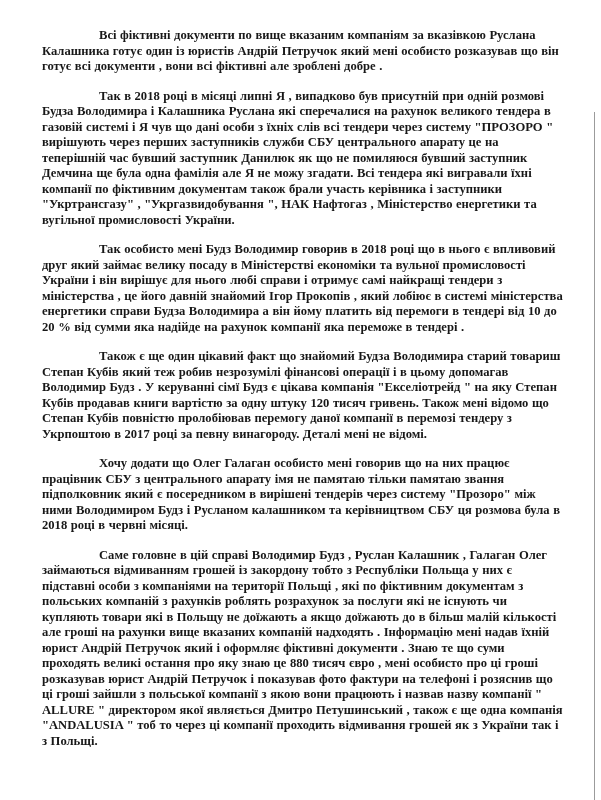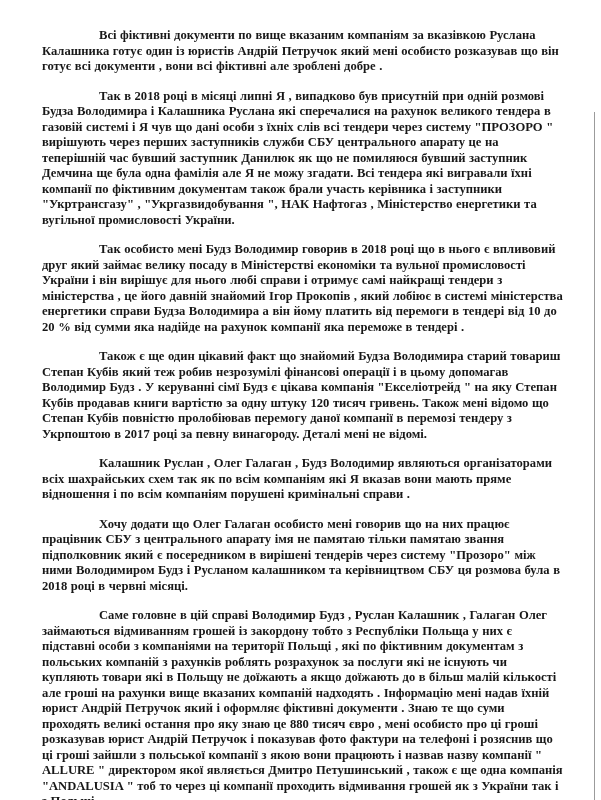--- a/index.html
+++ b/index.html
@@ -39,16 +39,15 @@
 </style>
 </head>
 <body>
 
 <div class="page">
   <div class="scan-line"></div>
   <p class="para">Всі фіктивні документи по вище вказаним компаніям за вказівкою Руслана Калашника готує один із юристів Андрій Петручок який мені особисто розказував що він готує всі документи , вони всі фіктивні але зроблені добре .</p>
   <p class="para">Так в 2018 році в місяці липні Я , випадково був присутній при одній розмові Будза Володимира і Калашника Руслана які сперечалися на рахунок великого тендера в газовій системі і Я чув що дані особи з їхніх слів всі тендери через систему "ПРОЗОРО " вирішують через перших заступників служби СБУ центрального апарату це на теперішній час бувший заступник Данилюк як що не помиляюся бувший заступник Демчина ще була одна фамілія але Я не можу згадати. Всі тендера які вигравали їхні компанії по фіктивним документам також брали участь керівника і заступники "Укртрансгазу" , "Укргазвидобування ", НАК Нафтогаз , Міністерство енергетики та вугільної промисловості України.</p>
   <p class="para">Так особисто мені Будз Володимир говорив в 2018 році що в нього є впливовий друг який займає велику посаду в Міністерстві економіки та вульної промисловості України і він вирішує для нього любі справи і отримує самі найкращі тендери з міністерства , це його давній знайомий Ігор Прокопів , який лобіює в системі міністерства енергетики справи Будза Володимира а він йому платить від перемоги в тендері від 10 до 20 % від сумми яка надійде на рахунок компанії яка переможе в тендері .</p>
   <p class="para">Також є ще один цікавий факт що знайомий Будза Володимира старий товариш Степан Кубів який теж робив незрозумілі фінансові операції і в цьому допомагав Володимир Будз . У керуванні сімї Будз є цікава компанія "Екселіотрейд " на яку Степан Кубів продавав книги вартістю за одну штуку 120 тисяч гривень. Також мені відомо що Степан Кубів повністю пролобіював перемогу даної компанії в перемозі тендеру з Укрпоштою в 2017 році за певну винагороду. Деталі мені не відомі.</p>
-  <p class="para">Калашник Руслан , Олег Галаган , Будз Володимир являються організаторами всіх шахрайських схем так як по всім компаніям які Я вказав вони мають пряме відношення і по всім компаніям порушені кримінальні справи .</p>
   <p class="para">Хочу додати що Олег Галаган особисто мені говорив що на них працює працівник СБУ з центрального апарату імя не памятаю тільки памятаю звання підполковник який є посередником в вирішені тендерів через систему "Прозоро" між ними Володимиром Будз і Русланом калашником та керівництвом СБУ ця розмова була в 2018 році в червні місяці.</p>
   <p class="para">Саме головне в цій справі Володимир Будз , Руслан Калашник , Галаган Олег займаються відмиванням грошей із закордону тобто з Республіки Польща у них є підставні особи з компаніями на території Польщі , які по фіктивним документам з польських компаній з рахунків роблять розрахунок за послуги які не існують чи купляють товари які в Польщу не доїжають а якщо доїжають до в більш малій кількості але гроші на рахунки вище вказаних компаній надходять . Інформацію мені надав їхній юрист Андрій Петручок який і оформляє фіктивні документи . Знаю те що суми проходять великі остання про яку знаю це 880 тисяч євро , мені особисто про ці гроші розказував юрист Андрій Петручок і показував фото фактури на телефоні і розяснив що ці гроші зайшли з польської компанії з якою вони працюють і назвав назву компанії " ALLURE " директором якої являється Дмитро Петушинський , також є ще одна компанія "ANDALUSIA " тоб то через ці компанії проходить відмивання грошей як з України так і з Польщі.</p>
 </div>
 
 </body></html>

